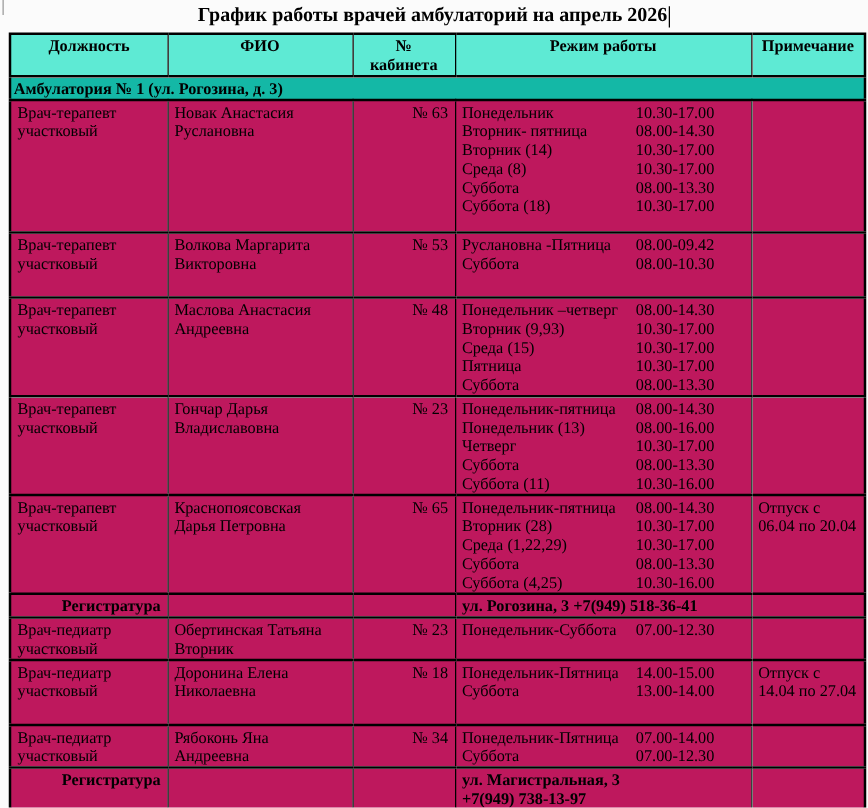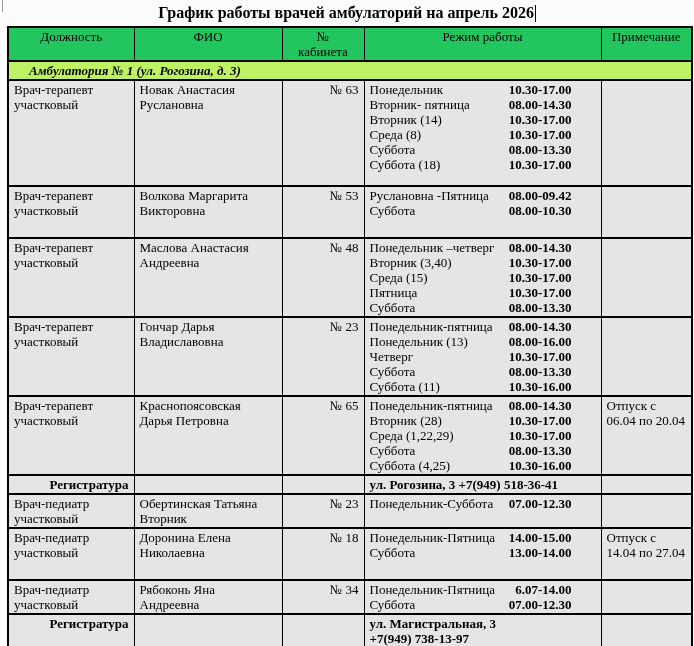--- a/index.html
+++ b/index.html
@@ -37,41 +37,40 @@
   col.c5{width:91px}
   th,td{
     border:1px solid #000;
     border-top-width:2px;border-bottom-width:2px;
     vertical-align:top;
     padding:1px 5px;
     line-height:15px;
     overflow:hidden;
   }
   thead th{
-    font-weight:normal;
+    font-weight:bold;
     vertical-align:top;
     white-space:pre-line;
     height:30px;
-    background:#22c55e;
+    background:#5eead4;
   }
   tr.section td{
     font-weight:bold;
-    background:#bef264;
+    background:#14b8a6;
     height:13px;
-    padding-left:20px;
-    font-style:italic;
-  }
-  tbody td{background:#e5e5e5;}
+    padding-left:2px;
+  }
+  tbody td{background:#be185d;}
   td.center{text-align:right;}
   td.note{text-align:left;}
   td.addr{font-weight:bold;white-space:pre-line;}
   td.reg{font-weight:bold;text-align:right;}
   .sline{display:flex;justify-content:space-between;padding-right:24px;}
   .sline .day{white-space:nowrap;}
-  .sline .time{white-space:nowrap;text-align:left;font-weight:bold;}
+  .sline .time{white-space:nowrap;text-align:left;}
   
   tbody tr:nth-child(1) td{height:102px}
   tbody tr:nth-child(2) td{height:48px}
   tbody tr:nth-child(3) td{height:72px}
   tbody tr:nth-child(4) td{height:72px}
   tbody tr:nth-child(5) td{height:72px}
   tbody tr:nth-child(6) td{height:13px}
   tbody tr:nth-child(7) td{height:30px}
   tbody tr:nth-child(8) td{height:48px}
   tbody tr:nth-child(9) td{height:30px}
@@ -160,21 +159,21 @@
       <tr>
         <td>Врач-терапевт участковый</td>
         <td>Маслова Анастасия Андреевна</td>
         <td class="center">№ 48</td>
         <td>
           <div class="sline">
             <span class="day">Понедельник –четверг</span>
             <span class="time">08.00-14.30</span>
           </div>
           <div class="sline">
-            <span class="day">Вторник (3,40)</span>
+            <span class="day">Вторник (9,93)</span>
             <span class="time">10.30-17.00</span>
           </div>
           <div class="sline">
             <span class="day">Среда (15)</span>
             <span class="time">10.30-17.00</span>
           </div>
           <div class="sline">
             <span class="day">Пятница</span>
             <span class="time">10.30-17.00</span>
           </div>
@@ -276,21 +275,21 @@
         </td>
         <td class="note">Отпуск с 14.04 по 27.04</td>
       </tr>
       <tr>
         <td>Врач-педиатр участковый</td>
         <td>Рябоконь Яна Андреевна</td>
         <td class="center">№ 34</td>
         <td>
           <div class="sline">
             <span class="day">Понедельник-Пятница</span>
-            <span class="time">6.07-14.00</span>
+            <span class="time">07.00-14.00</span>
           </div>
           <div class="sline">
             <span class="day">Суббота</span>
             <span class="time">07.00-12.30</span>
           </div>
         </td>
         <td class="note"></td>
       </tr>
       <tr>
         <td class="reg">Регистратура</td>

